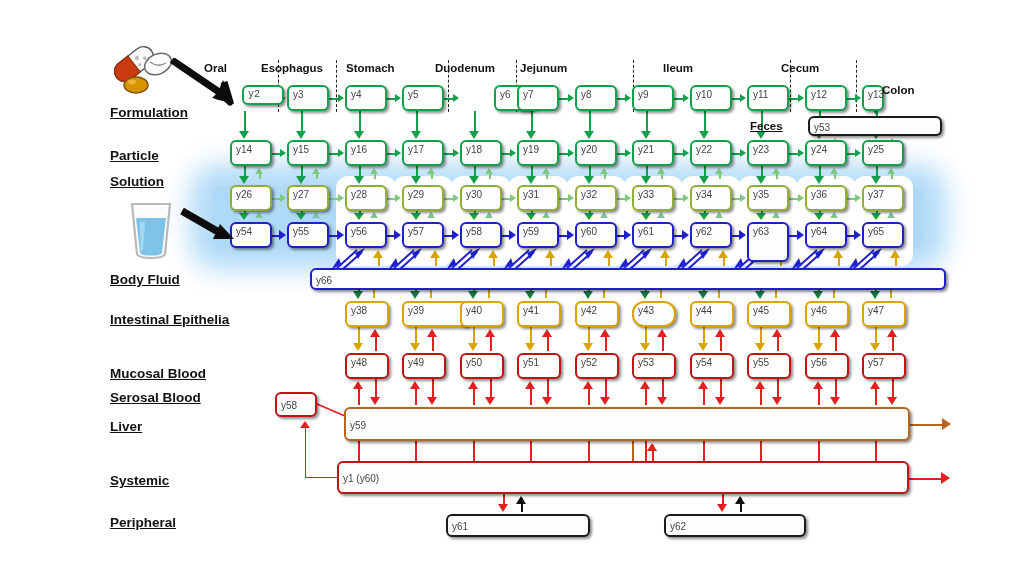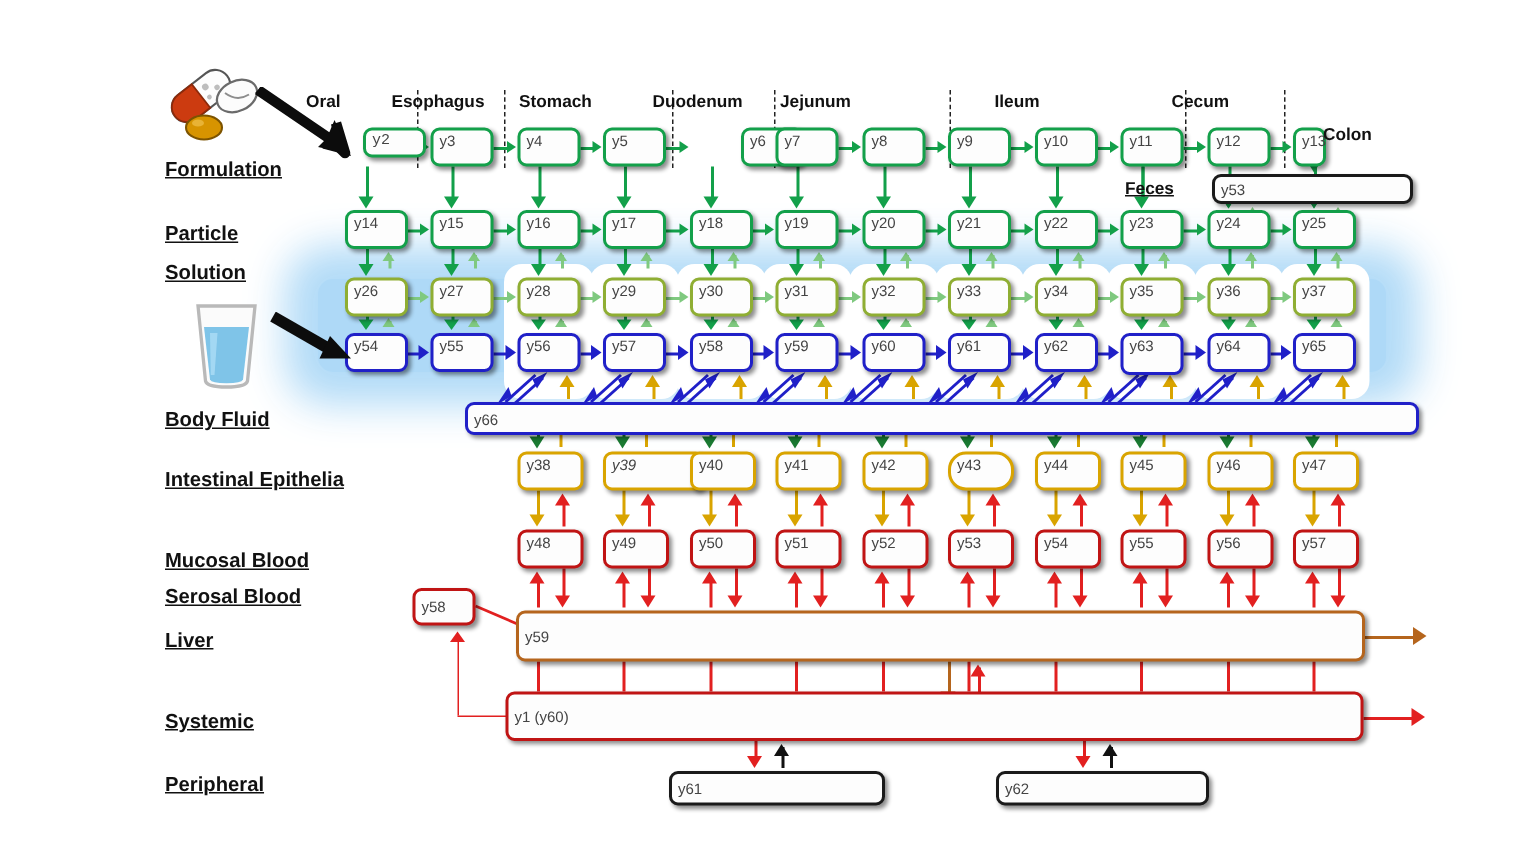--- a/index.html
+++ b/index.html
@@ -556,25 +556,25 @@
       <div class="node olive" style="left:862px;top:185px;width:42px;height:26px;">y37</div>
       <div class="node blue" style="left:230px;top:222px;width:42px;height:26px;">y54</div>
       <div class="node blue" style="left:287px;top:222px;width:42px;height:26px;">y55</div>
       <div class="node blue" style="left:345px;top:222px;width:42px;height:26px;">y56</div>
       <div class="node blue" style="left:402px;top:222px;width:42px;height:26px;">y57</div>
       <div class="node blue" style="left:460px;top:222px;width:42px;height:26px;">y58</div>
       <div class="node blue" style="left:517px;top:222px;width:42px;height:26px;">y59</div>
       <div class="node blue" style="left:575px;top:222px;width:42px;height:26px;">y60</div>
       <div class="node blue" style="left:632px;top:222px;width:42px;height:26px;">y61</div>
       <div class="node blue" style="left:690px;top:222px;width:42px;height:26px;">y62</div>
-      <div class="node blue" style="left:747px;top:222px;width:42px;height:28px;">y63</div>
+      <div class="node blue" style="left:747px;top:222px;width:42px;height:40px;">y63</div>
       <div class="node blue" style="left:805px;top:222px;width:42px;height:26px;">y64</div>
       <div class="node blue" style="left:862px;top:222px;width:42px;height:26px;">y65</div>
       <div class="node gold" style="left:345px;top:301px;width:44px;height:26px;">y38</div>
-      <div class="node gold" style="left:402px;top:301px;width:68px;height:26px;font-style:italic;">y39</div>
+      <div class="node gold" style="left:402px;top:301px;width:68px;height:26px;">y39</div>
       <div class="node gold" style="left:460px;top:301px;width:44px;height:26px;">y40</div>
       <div class="node gold" style="left:517px;top:301px;width:44px;height:26px;">y41</div>
       <div class="node gold" style="left:575px;top:301px;width:44px;height:26px;">y42</div>
       <div class="node gold" style="left:632px;top:301px;width:44px;height:26px;border-radius:12px;">y43</div>
       <div class="node gold" style="left:690px;top:301px;width:44px;height:26px;">y44</div>
       <div class="node gold" style="left:747px;top:301px;width:44px;height:26px;">y45</div>
       <div class="node gold" style="left:805px;top:301px;width:44px;height:26px;">y46</div>
       <div class="node gold" style="left:862px;top:301px;width:44px;height:26px;">y47</div>
       <div class="node red" style="left:345px;top:353px;width:44px;height:26px;">y48</div>
       <div class="node red" style="left:402px;top:353px;width:44px;height:26px;">y49</div>

